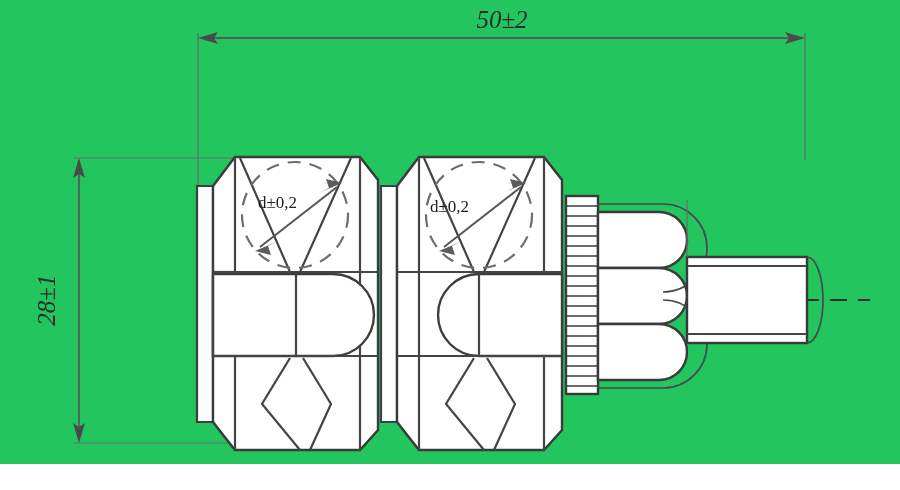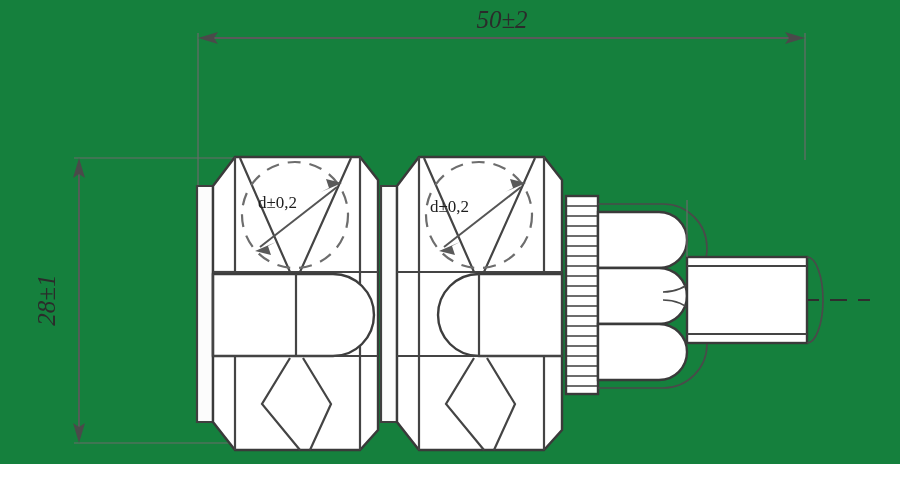--- a/index.html
+++ b/index.html
@@ -2,21 +2,21 @@
 <html><head>
 <meta charset="utf-8">
 <title>Technical Drawing</title>
 <style>
   html,body{margin:0;padding:0;background:#ffffff;}
   body{
     width:900px;height:490px;overflow:hidden;
     font-family:"Liberation Serif", serif;
     background:#fff;
   }
-  #sheet{position:relative;width:900px;height:464px;background:#15803d;}
+  #sheet{position:relative;width:900px;height:464px;background:#22c55e;}
   #sheet svg{display:block;width:900px;height:490px;}
   .dimtext{
     font-family:"Liberation Serif", serif;
     font-style:italic;
     font-size:25px;
     fill:#2b2b2b;
   }
   .dtext{
     font-family:"Liberation Serif", serif;
     font-style:normal;

